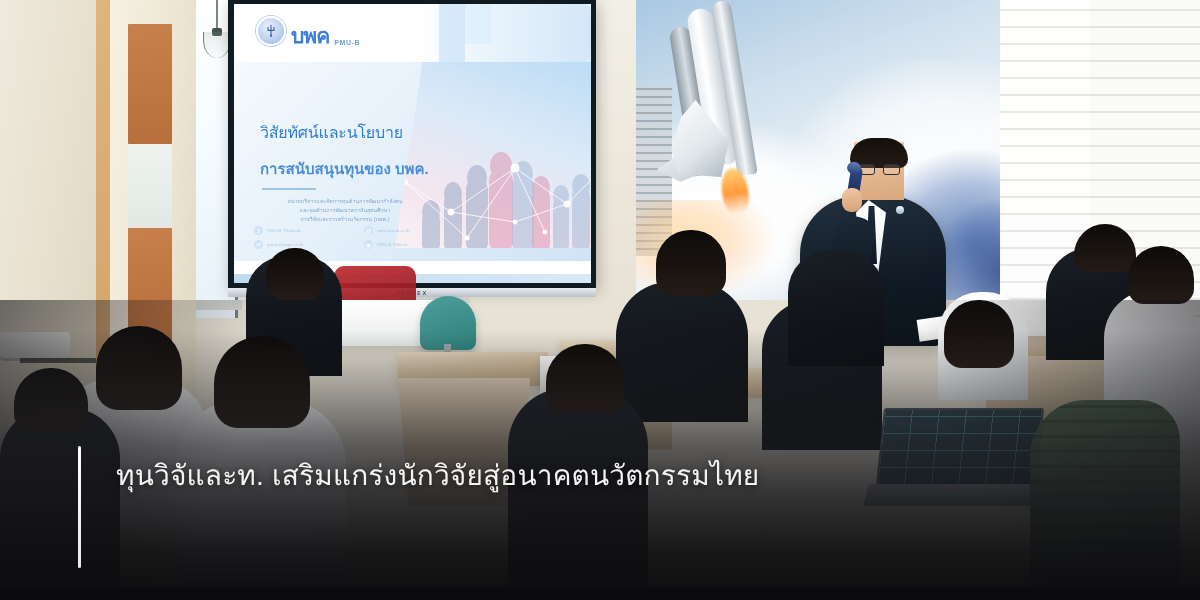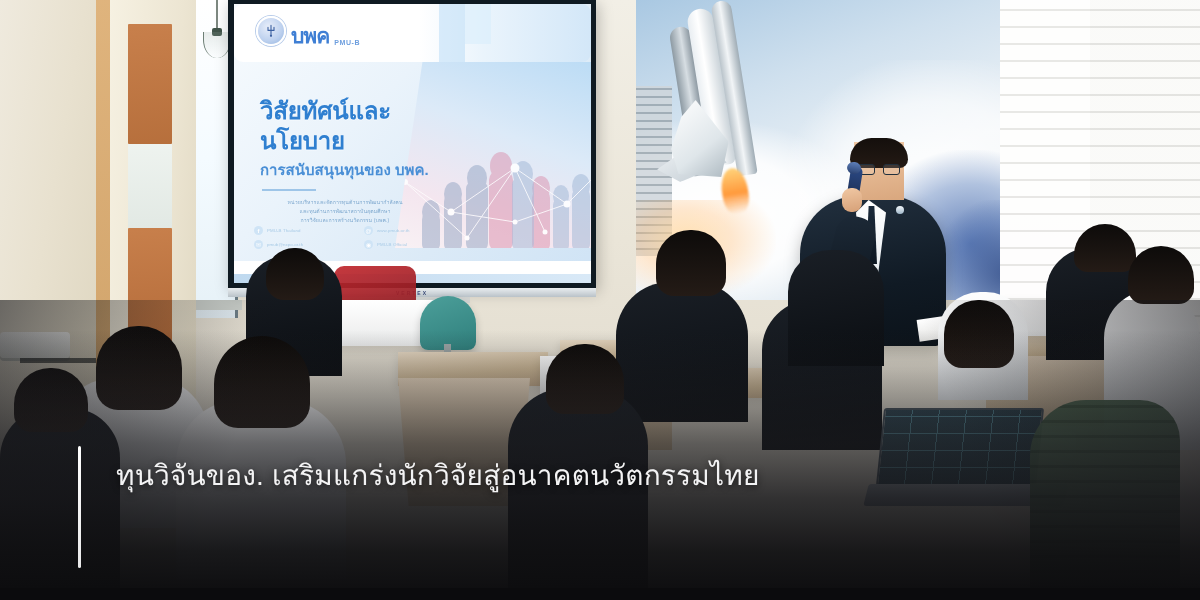--- a/index.html
+++ b/index.html
@@ -121,23 +121,23 @@
   .head-sq{position:absolute;top:0;width:26px;height:58px;opacity:.55;}
   .sq1{left:205px;background:#bcdcf5;}
   .sq2{left:231px;background:#d7ecfb;height:40px;}
 
   .slide-body{position:absolute;left:0;top:58px;width:100%;bottom:0;}
   .slide-art{position:absolute;right:0;top:0;width:196px;height:186px;overflow:hidden;
      background:linear-gradient(200deg,#bcdcf5 0%,#dceaf8 40%,#f4e6ef 75%,#f8f1f4 100%);
      clip-path:polygon(14% 0,100% 0,100% 100%,0 100%);}
   .net{position:absolute;inset:0;opacity:.85;}
   .slide-title{position:absolute;left:26px;top:34px;width:180px;}
-  .st-line1{font-size:24px;font-weight:700;color:#2f7fd0;line-height:1.25;
-     letter-spacing:-.2px;text-shadow:0 1px 0 #ffffff88;}
-  .st-line2{font-size:15px;font-weight:700;color:#4a8fd6;line-height:1.35;margin-top:4px;}
+  .st-line1{font-size:16px;font-weight:400;color:#2f7fd0;line-height:1.25;
+     letter-spacing:-.2px;text-shadow:0 1px 0 #ffffff88;margin-top:27px;}
+  .st-line2{font-size:15px;font-weight:700;color:#4a8fd6;line-height:1.35;margin-top:16px;}
   .st-rule{width:54px;height:2px;background:#9ec5e8;margin:9px 0 7px 2px;}
   .st-sub{font-size:5.2px;color:#7fa9cf;line-height:1.75;letter-spacing:.1px;
      text-align:center;width:170px;}
   .contact{position:absolute;left:20px;bottom:34px;width:212px;
      display:grid;grid-template-columns:1fr 1fr;gap:5px 8px;}
   .c-item{display:flex;align-items:center;gap:4px;}
   .c-ic{width:9px;height:9px;border-radius:50%;background:#cfe4f6;flex:none;
      display:flex;align-items:center;justify-content:center;color:#ffffff;font-size:6px;font-weight:700;}
   .c-tx{font-size:4.4px;color:#a9cbe6;letter-spacing:.1px;white-space:nowrap;}
   .slide-foot{position:absolute;left:0;bottom:0;width:100%;height:22px;background:#ffffff;}
@@ -461,16 +461,16 @@
   <div class="laptop-base"></div>
   <div class="plaid"></div>
 
   <div class="shade-left layer"></div>
   <div class="shade-right layer"></div>
   <div class="shade layer"></div>
   <div class="bottombar layer"></div>
 
   <div class="accentbar layer"></div>
   <div class="titleblock layer">
-    <div class="subhead">ทุนวิจันของ. เสริมแกร่งนักวิจัยสู่อนาคตนวัตกรรมไทย</div>
+    <div class="subhead">ทุนวิจัและท. เสริมแกร่งนักวิจัยสู่อนาคตนวัตกรรมไทย</div>
   </div>
 
 </div>
 
 </body></html>

